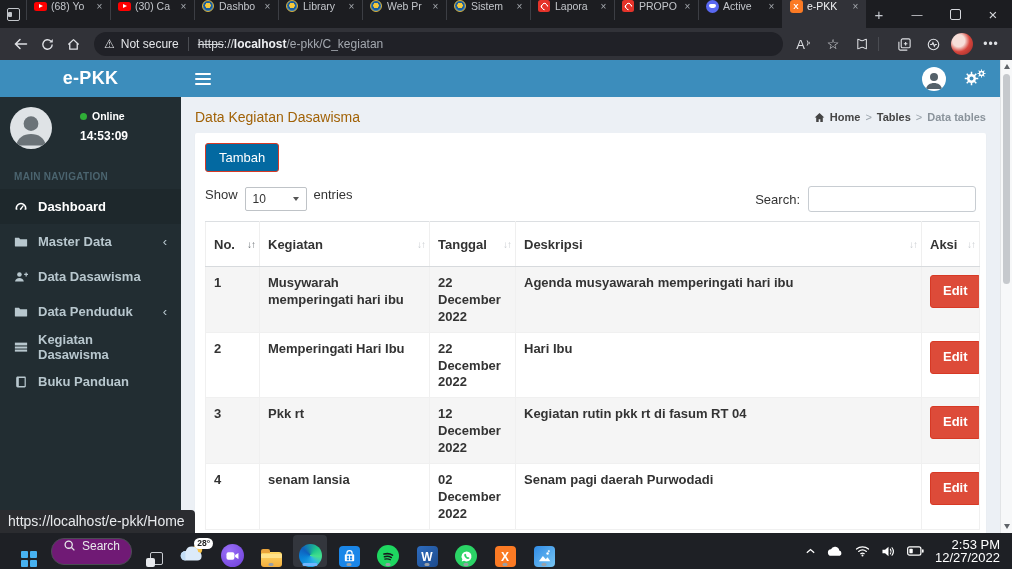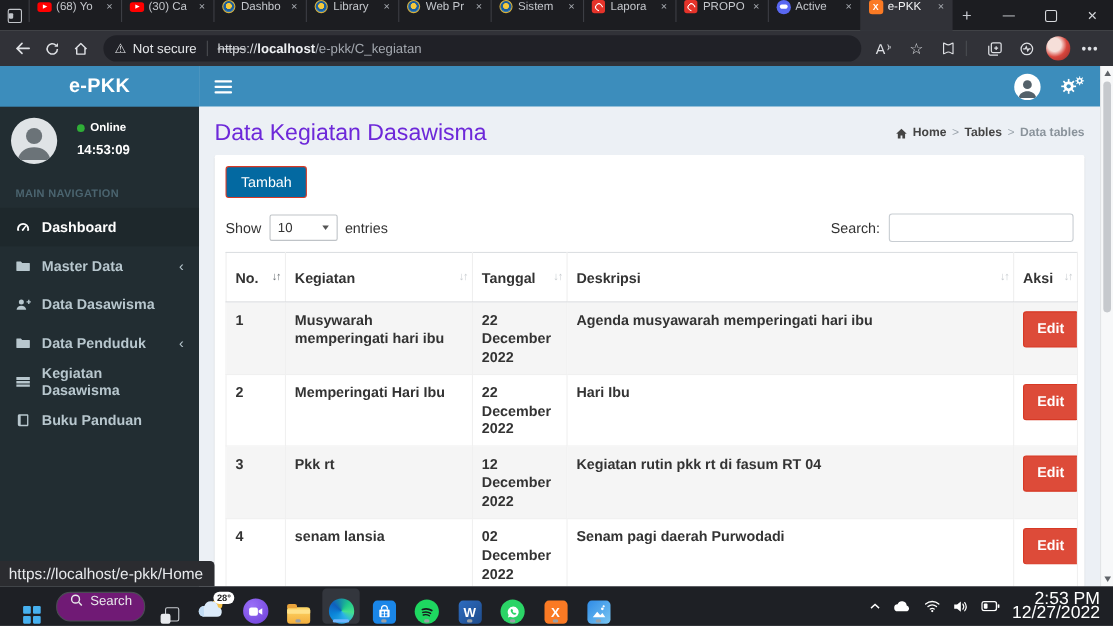--- a/index.html
+++ b/index.html
@@ -60,21 +60,21 @@
   .star{color:#dee0e4;font-size:14px;}
   .prof-av{width:22px;height:22px;border-radius:50%;
     background:radial-gradient(circle at 35% 35%,#f6dfd9 0 30%,#d8453c 55%,#8c2a28);}
   .dots3{color:#dee0e4;font-size:12px;letter-spacing:1px;}
 
   
   .app{position:absolute;top:60px;left:0;width:1000px;height:473px;display:flex;}
   .sidebar{width:181px;flex:0 0 auto;background:#222d32;display:flex;flex-direction:column;}
   .logo{height:37px;background:#3c8dbc;color:#fff;font-size:18px;font-weight:bold;
     display:flex;align-items:center;justify-content:center;letter-spacing:.3px;}
-  .user-panel{display:flex;gap:18px;padding:10px 10px 12px;align-items:flex-start;}
+  .user-panel{display:flex;gap:28px;padding:10px 10px 12px;align-items:flex-start;}
   .u-avatar{width:42px;height:42px;border-radius:50%;background:#dfe3e6;overflow:hidden;flex:0 0 auto;}
   .u-meta{padding-top:3px;color:#fff;}
   .u-status{font-size:10.5px;font-weight:bold;display:flex;align-items:center;gap:5px;}
   .gdot{width:7px;height:7px;border-radius:50%;background:#2fae37;}
   .u-time{font-size:12px;font-weight:bold;margin-top:7px;}
   .nav-h{color:#4b646f;font-size:10px;font-weight:bold;padding:10px 14px 7px;letter-spacing:.3px;}
   .nav-item{height:35px;display:flex;align-items:center;gap:10px;padding:0 14px;
     color:#b8c7ce;font-size:13px;font-weight:bold;cursor:pointer;}
   .nav-item.hovered{background:#1e282c;color:#fff;}
   .nav-item svg{width:14px;height:14px;fill:currentColor;flex:0 0 auto;}
@@ -83,32 +83,32 @@
   .main{flex:1;min-width:0;display:flex;flex-direction:column;}
   .topbar{height:37px;background:#3c8dbc;display:flex;align-items:center;padding:0 14px;flex:0 0 auto;}
   .burger{width:16px;display:flex;flex-direction:column;gap:3px;cursor:pointer;}
   .burger i{height:2px;background:#fff;border-radius:1px;}
   .topbar-right{margin-left:auto;display:flex;align-items:center;gap:18px;}
   .nav-avatar{width:24px;height:24px;border-radius:50%;background:#fff;overflow:hidden;cursor:pointer;}
   .gears{display:flex;align-items:flex-start;cursor:pointer;}
 
   .content{flex:1;background:#ecf0f5;padding:10px 14px 0;box-sizing:border-box;overflow:hidden;}
   .page-head{display:flex;align-items:center;justify-content:space-between;padding:2px 0 8px;}
-  .pg-title{font-size:21px;font-weight:500;color:#6d28d9;margin:0;}
+  .pg-title{font-size:14px;font-weight:500;color:#a16207;margin:0;}
   .crumbs{font-size:11px;font-weight:bold;color:#444;display:flex;align-items:center;gap:5px;}
   .crumbs svg{width:11px;height:11px;fill:#444;}
   .csep{color:#9aa3ab;font-weight:normal;}
   .crumb.muted{color:#8a939b;}
 
   .box{background:#fff;border-radius:2px;padding:10px 10px 0;height:100%;box-sizing:border-box;
     box-shadow:0 1px 1px rgba(0,0,0,.1);}
   .btn-add{display:inline-block;background:#0369a1;color:#fff;border:1px solid #d73925;
     border-radius:3px;font-size:13px;padding:6px 13px;cursor:pointer;}
   .dt-top{display:flex;align-items:center;justify-content:space-between;margin:14px 0 9px;font-size:13px;color:#333;}
-  .show-group{display:flex;align-items:center;gap:7px;}
+  .show-group{display:flex;gap:7px;}
   .fselect{width:62px;height:24px;border:1px solid #bfc3c7;border-radius:2px;background:#fff;
     display:flex;align-items:center;padding:0 7px;font-size:12px;box-sizing:border-box;cursor:pointer;}
   .caret{margin-left:auto;width:0;height:0;border-left:3.5px solid transparent;
     border-right:3.5px solid transparent;border-top:4.5px solid #555;}
   .search-group{display:flex;align-items:center;gap:8px;}
   .search-input{width:168px;height:26px;border:1px solid #c8cdd2;border-radius:3px;background:#fff;
     box-sizing:border-box;padding:0 7px;font-size:13px;outline:none;color:#333;}
 
   table.dt{width:100%;border-collapse:collapse;table-layout:fixed;}
   table.dt th{border-top:1px solid #dcdfe2;border-bottom:1px solid #d7dadd;border-left:1px solid #efefef;
@@ -167,21 +167,21 @@
   .spot{width:22px;height:22px;border-radius:50%;background:#1ed760;display:flex;align-items:center;justify-content:center;}
   .word-sq{width:21px;height:21px;border-radius:4px;background:linear-gradient(135deg,#2d6cc0,#1e4b8b);
     color:#fff;font-weight:bold;font-size:12px;display:flex;align-items:center;justify-content:center;}
   .wa{width:22px;height:22px;border-radius:50%;background:#2bd466;display:flex;align-items:center;justify-content:center;}
   .xampp-sq{width:21px;height:21px;border-radius:4px;background:#fb7a24;color:#fff;font-weight:bold;
     font-size:12px;display:flex;align-items:center;justify-content:center;}
   .photos-sq{width:21px;height:21px;border-radius:4px;background:linear-gradient(135deg,#2f8be6,#79c6f2);
     display:flex;align-items:center;justify-content:center;}
   .tray{margin-left:auto;display:flex;align-items:center;gap:11px;}
   .tray .ti{display:flex;align-items:center;justify-content:center;cursor:pointer;}
-  .clock{text-align:right;font-size:16px;color:#fff;line-height:13px;cursor:pointer;}
+  .clock{text-align:right;font-size:13px;color:#fff;line-height:13px;cursor:pointer;}
 </style>
 </head>
 <body>
 
 <div class="screen">
 
   <div class="tabstrip">
     <div class="tab-actions">
         <span class="tabact-sq"></span>
       </div>

